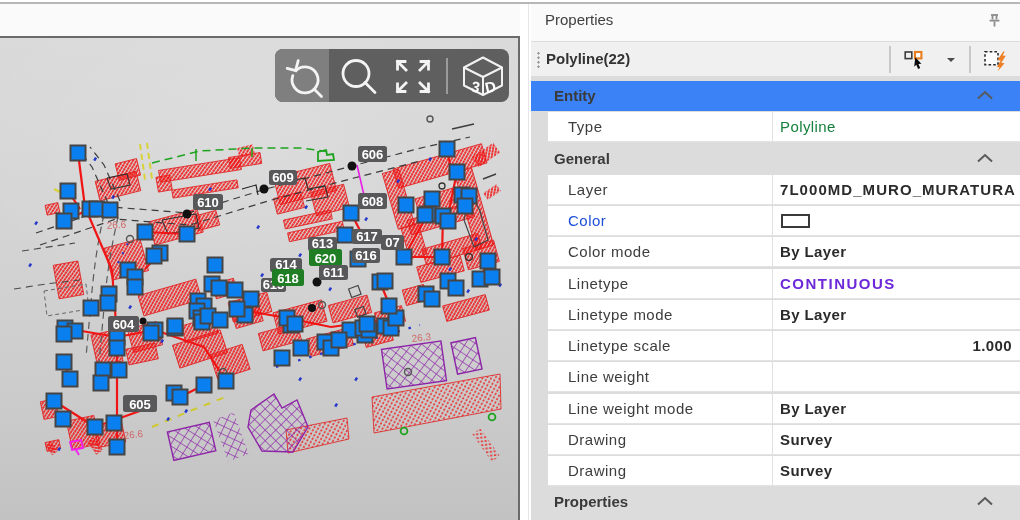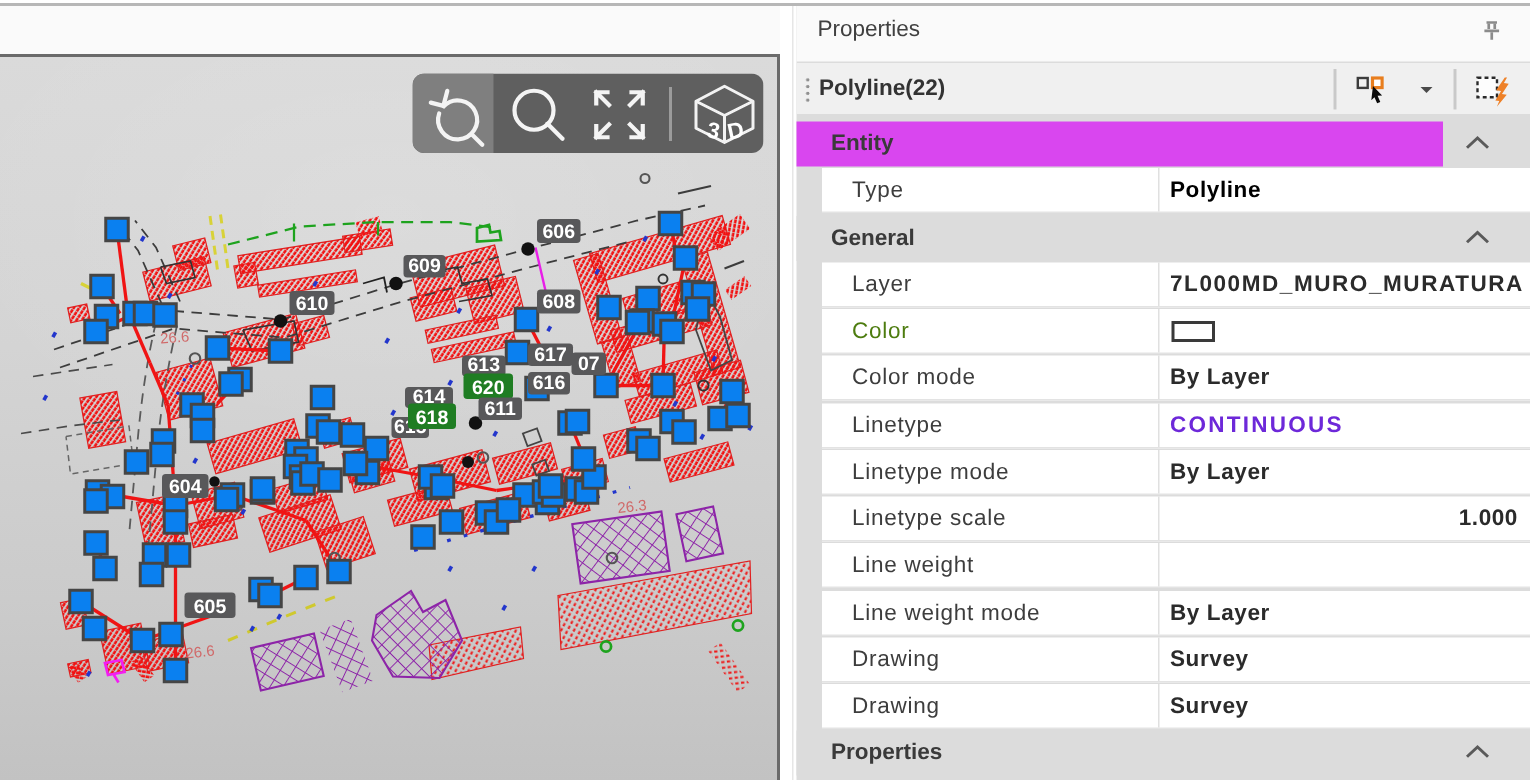--- a/index.html
+++ b/index.html
@@ -551,48 +551,48 @@
 
 <div class="abs" style="left:969px;top:46px;width:1.5px;height:27px;background:#c9c9c9;"></div>
 
 <div class="abs" style="left:983px;top:49px;">
 <svg width="26" height="24" viewBox="0 0 26 24" xmlns="http://www.w3.org/2000/svg">
   <rect x="2" y="2.8" width="13" height="13" fill="#fdfdfd" stroke="#2a2a2a" stroke-width="1.6" stroke-dasharray="2.6,2.1"></rect>
   <path d="M20.2,2.6 L14.4,11.2 L17.7,11.6 L13.9,18 L16.5,18.3 L14.9,22.2 L21.5,14.2 L18.3,13.7 L22.8,6.8 L19.6,6.4 L21.7,2.6 Z" fill="#ee8128"></path>
 </svg>
 </div>
 
-<div class="abs" style="left:531px;top:81.0px;width:431px;height:30px;background:#d946ef;">
+<div class="abs" style="left:531px;top:81.0px;width:489px;height:30px;background:#3b82f6;">
     <span style="position:absolute;left:23px;top:6px;font-size:15px;font-weight:bold;color:#3a3a3a;">Entity</span>
     <svg style="position:absolute;left:445px;top:8px;" width="18" height="12" viewBox="0 0 18 12">
       <path d="M2,9.5 L9,3 L16,9.5" stroke="#5a5a5a" stroke-width="2" fill="none"></path>
     </svg>
   </div>
 
 <div class="abs" style="left:548px;top:112.2px;width:472px;height:29px;background:#ffffff;border-bottom:1.5px solid #e3e3e3;">
     <span style="position:absolute;left:20px;top:6px;font-size:15px;letter-spacing:0.5px;color:#3d3d3d;">Type</span>
     <span style="position:absolute;left:224px;top:0;width:1px;height:29px;background:#e0e0e0;"></span>
-    <span style="position:absolute;left:232px;top:6px;font-size:15px;letter-spacing:0.4px;font-weight:bold;color:#000000;">Polyline</span>
+    <span style="position:absolute;left:232px;top:6px;font-size:15px;letter-spacing:0.4px;font-weight:normal;color:#15803d;">Polyline</span>
   </div>
 
 <div class="abs" style="left:531px;top:143.5px;width:448px;height:30px;background:#dcdcdc;padding-left:21px;">
     <span style="position:absolute;left:23px;top:6px;font-size:15px;font-weight:bold;color:#3a3a3a;">General</span>
     <svg style="position:absolute;left:445px;top:8px;" width="18" height="12" viewBox="0 0 18 12">
       <path d="M2,9.5 L9,3 L16,9.5" stroke="#5a5a5a" stroke-width="2" fill="none"></path>
     </svg>
   </div>
 
 <div class="abs" style="left:548px;top:174.8px;width:472px;height:29px;background:#ffffff;border-bottom:1.5px solid #e3e3e3;">
     <span style="position:absolute;left:20px;top:6px;font-size:15px;letter-spacing:0.5px;color:#3d3d3d;">Layer</span>
     <span style="position:absolute;left:224px;top:0;width:1px;height:29px;background:#e0e0e0;"></span>
     <span style="position:absolute;left:232px;top:6px;font-size:15px;letter-spacing:1.05px;font-weight:bold;color:#2b2b2b;">7L000MD_MURO_MURATURA</span>
   </div>
 
 <div class="abs" style="left:548px;top:206.0px;width:472px;height:29px;background:#ffffff;border-bottom:1.5px solid #e3e3e3;">
-    <span style="position:absolute;left:20px;top:6px;font-size:15px;letter-spacing:0.5px;color:#4d7c0f;">Color</span>
+    <span style="position:absolute;left:20px;top:6px;font-size:15px;letter-spacing:0.5px;color:#1d4ed8;">Color</span>
     <span style="position:absolute;left:224px;top:0;width:1px;height:29px;background:#e0e0e0;"></span>
     <span style="position:absolute;left:233px;top:8px;width:25px;height:10px;background:#fff;border:2px solid #3a3a3a;"></span>
   </div>
 
 <div class="abs" style="left:548px;top:237.2px;width:472px;height:29px;background:#ffffff;border-bottom:1.5px solid #e3e3e3;">
     <span style="position:absolute;left:20px;top:6px;font-size:15px;letter-spacing:0.5px;color:#3d3d3d;">Color mode</span>
     <span style="position:absolute;left:224px;top:0;width:1px;height:29px;background:#e0e0e0;"></span>
     <span style="position:absolute;left:232px;top:6px;font-size:15px;letter-spacing:0.4px;font-weight:bold;color:#2b2b2b;">By Layer</span>
   </div>
 

